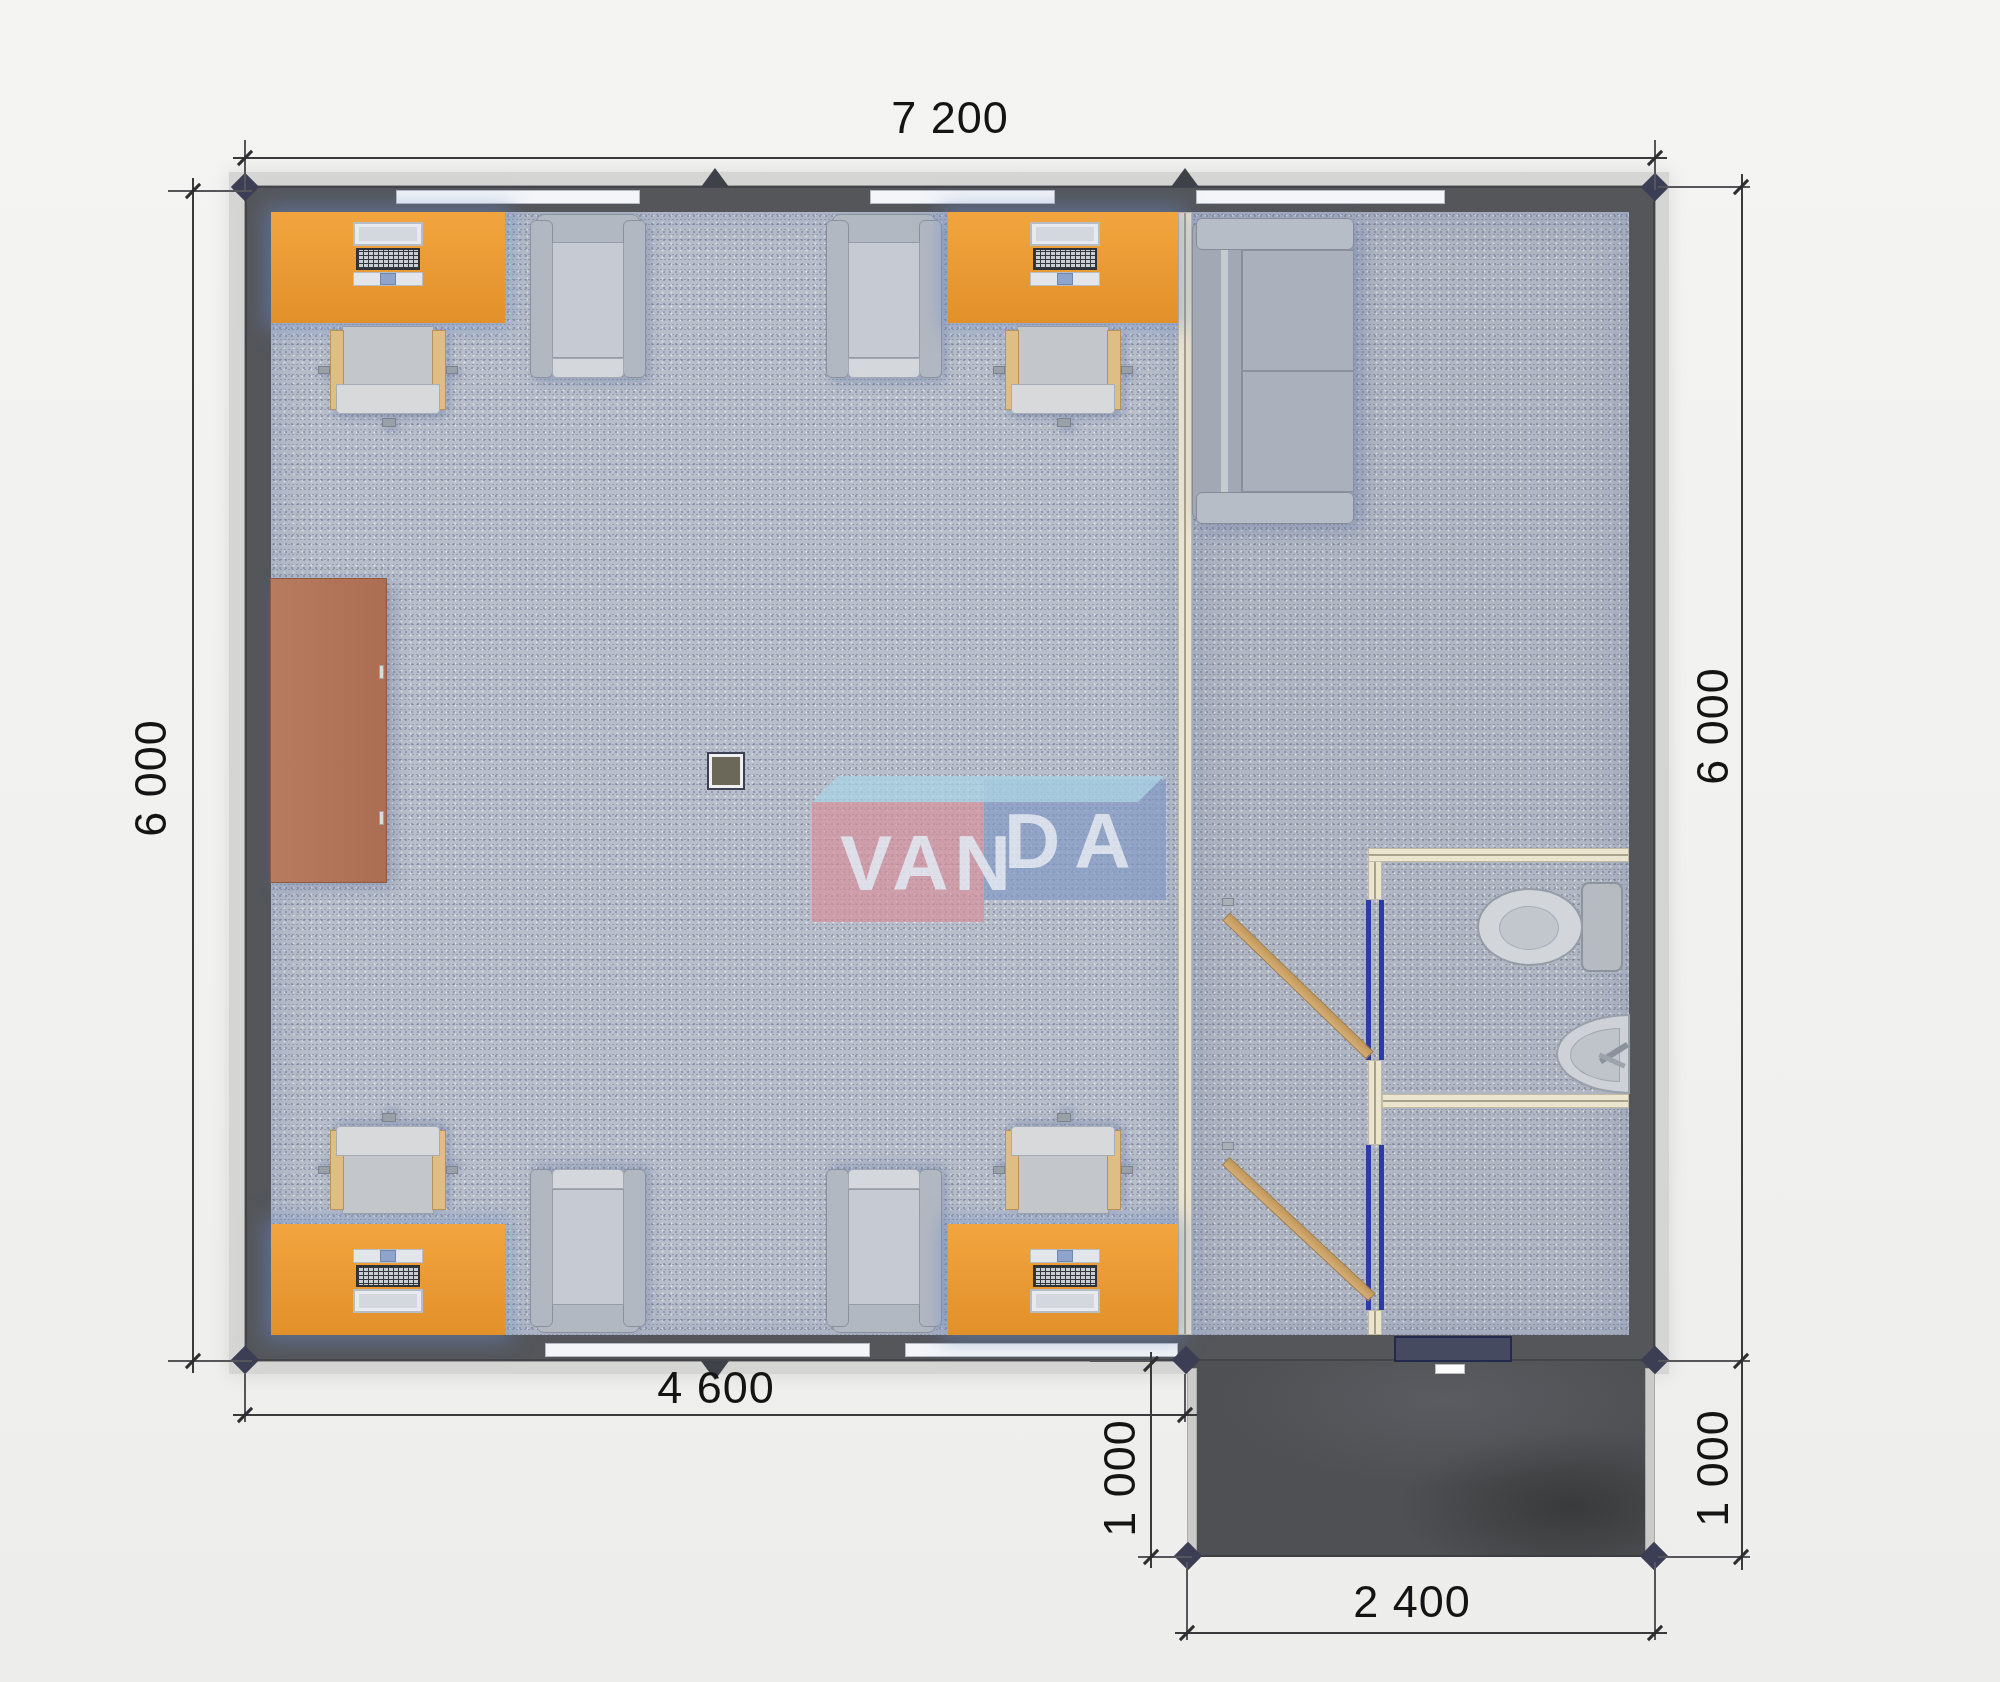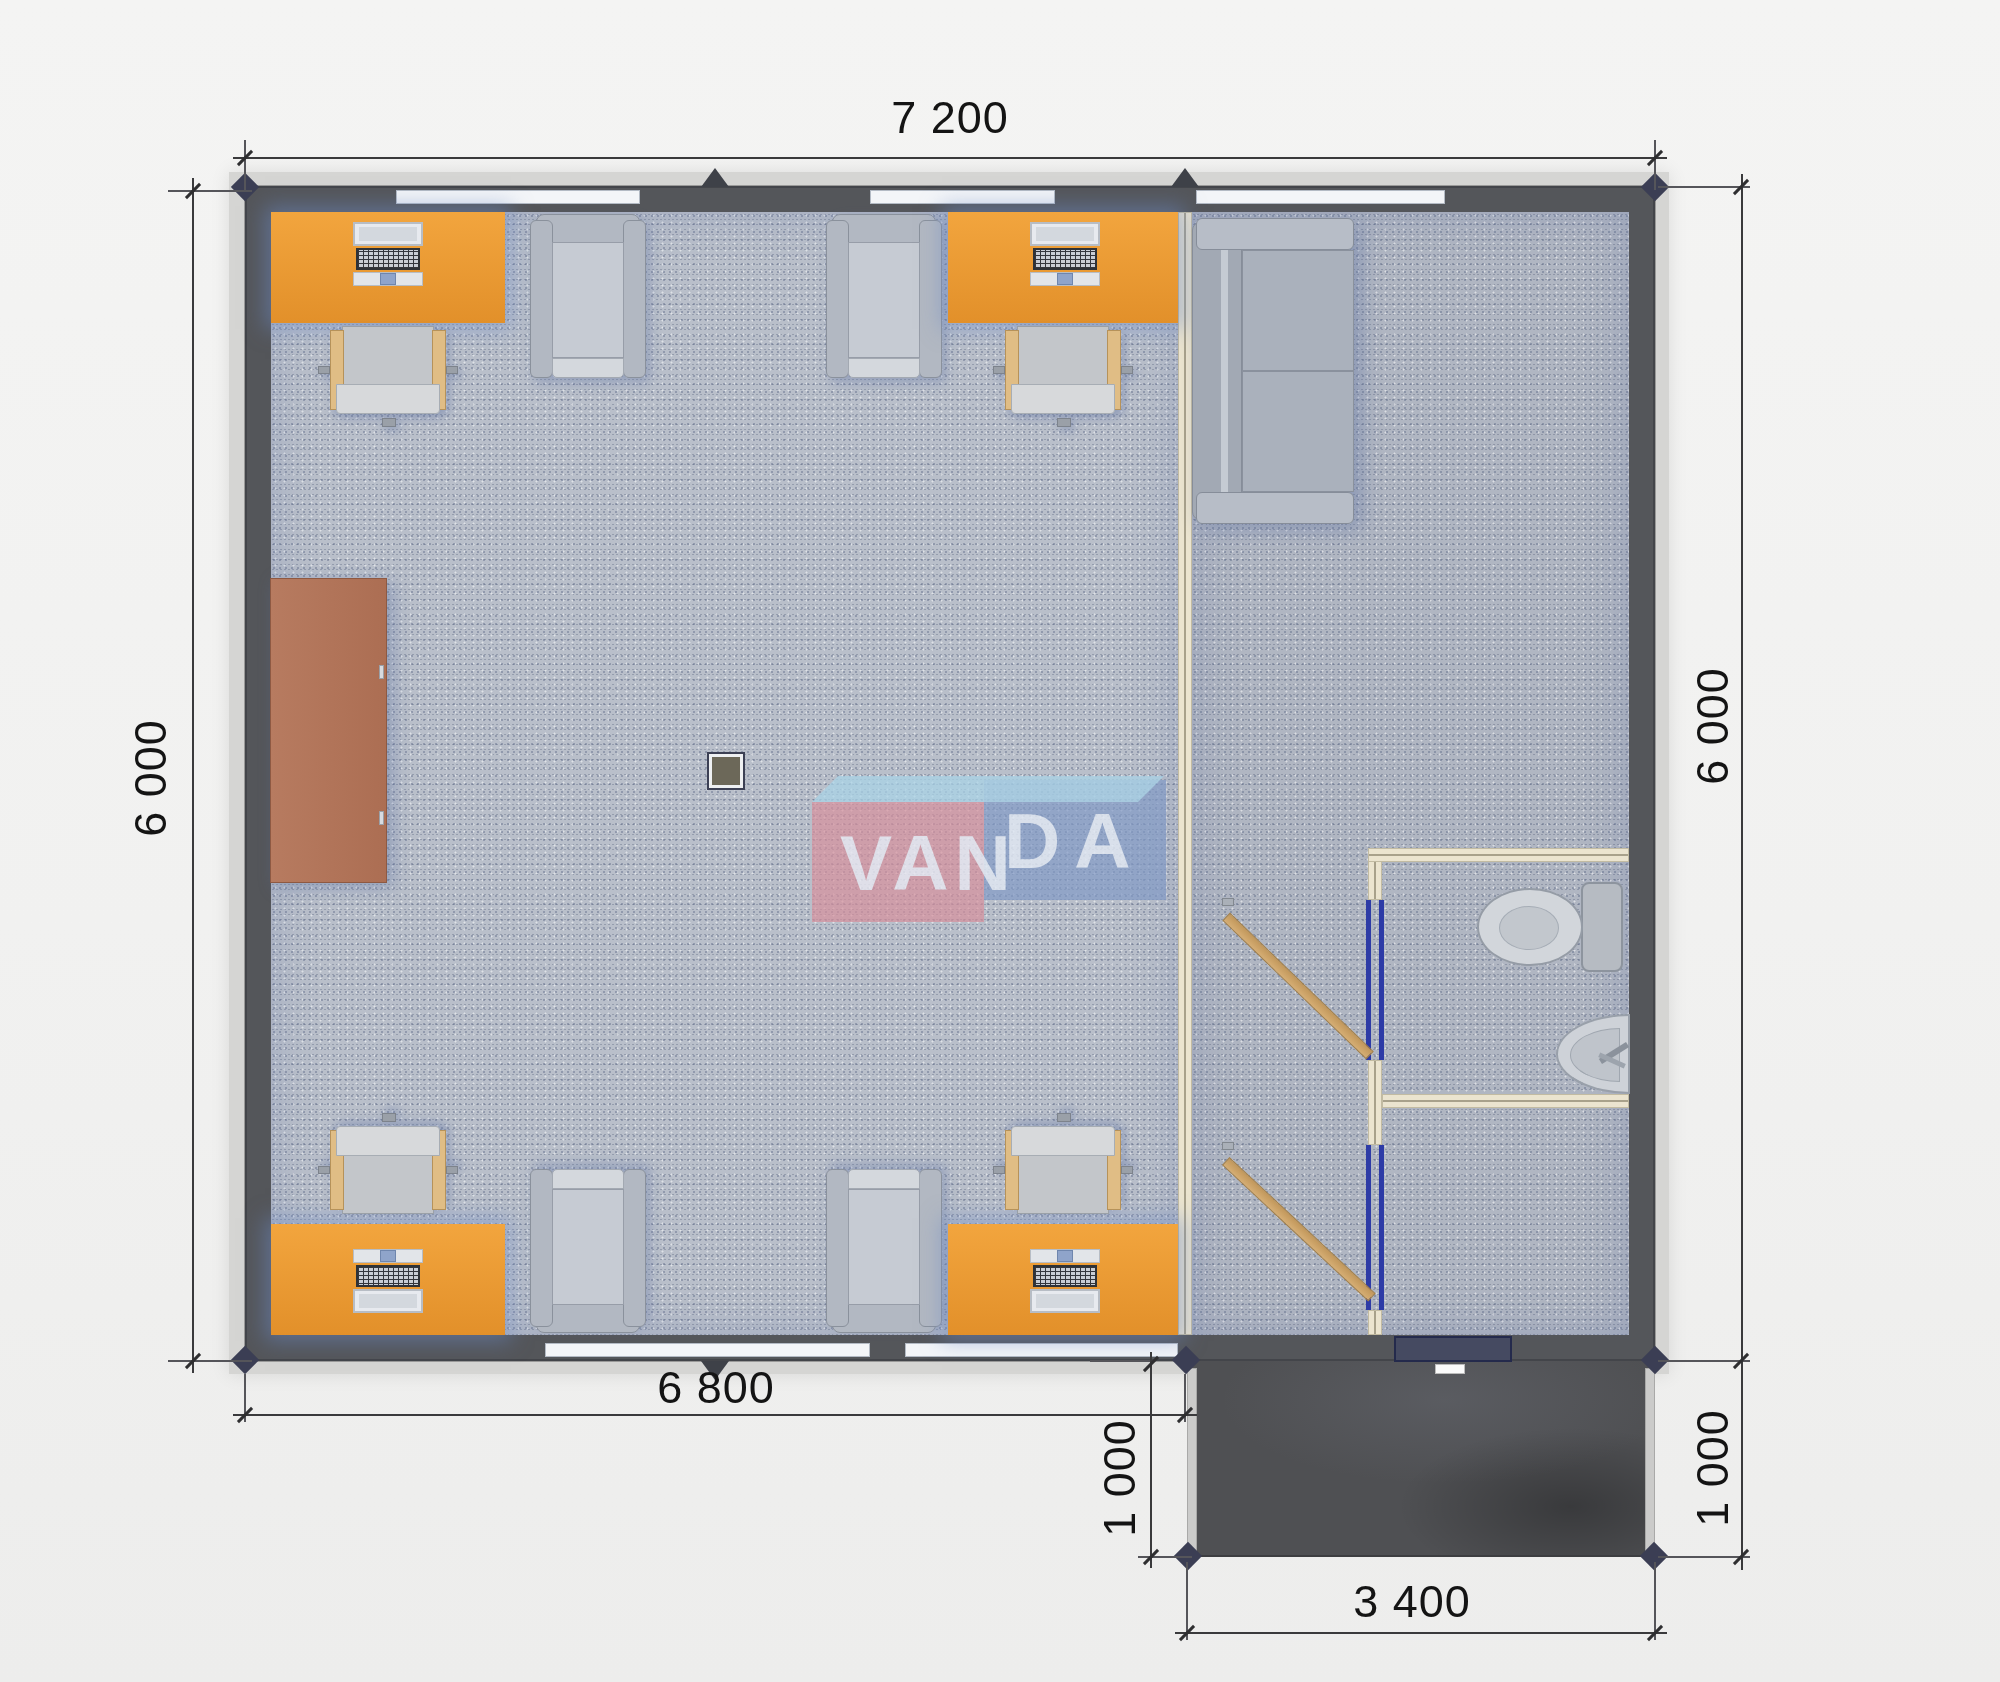--- a/index.html
+++ b/index.html
@@ -328,18 +328,18 @@
   <div class="tick" style="left:245px;top:1415px;"></div>
   <div class="tick" style="left:1185px;top:1415px;"></div>
   <div class="tick" style="left:1187px;top:1633px;"></div>
   <div class="tick" style="left:1655px;top:1633px;"></div>
   <div class="tick" style="left:1151px;top:1364px;"></div>
   <div class="tick" style="left:1151px;top:1557px;"></div>
 
   <div class="dim" style="left:950px;top:117px;">7 200</div>
   <div class="dim rot" style="left:150px;top:778px;">6 000</div>
   <div class="dim rot" style="left:1712px;top:726px;">6 000</div>
-  <div class="dim" style="left:716px;top:1387px;">6 800</div>
+  <div class="dim" style="left:716px;top:1387px;">4 600</div>
   <div class="dim rot" style="left:1119px;top:1478px;">1 000</div>
   <div class="dim rot" style="left:1712px;top:1468px;">1 000</div>
-  <div class="dim" style="left:1412px;top:1601px;">3 400</div>
+  <div class="dim" style="left:1412px;top:1601px;">2 400</div>
 
 </div>
 
 </body></html>

